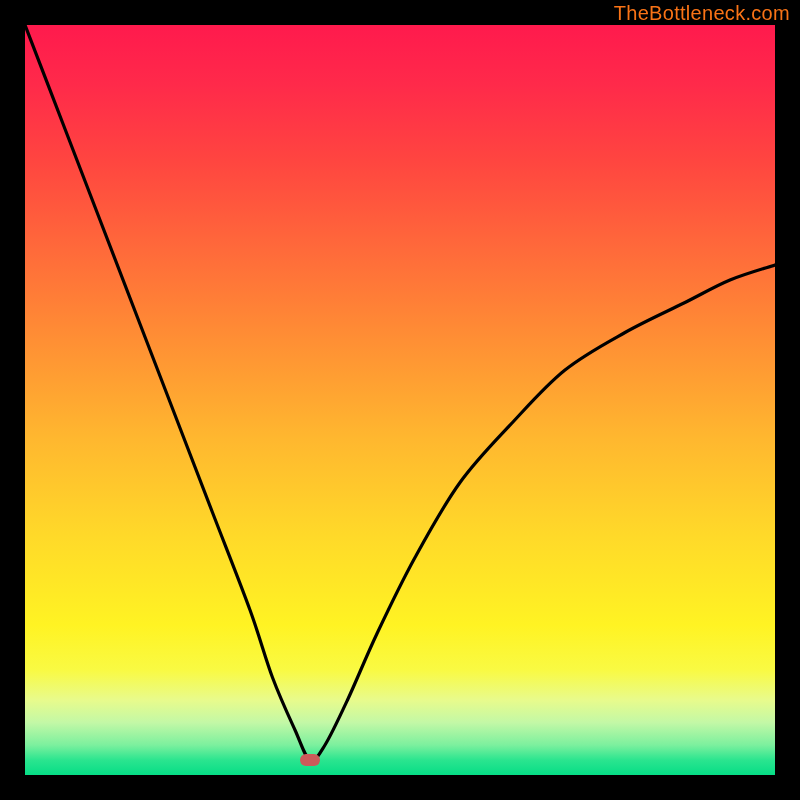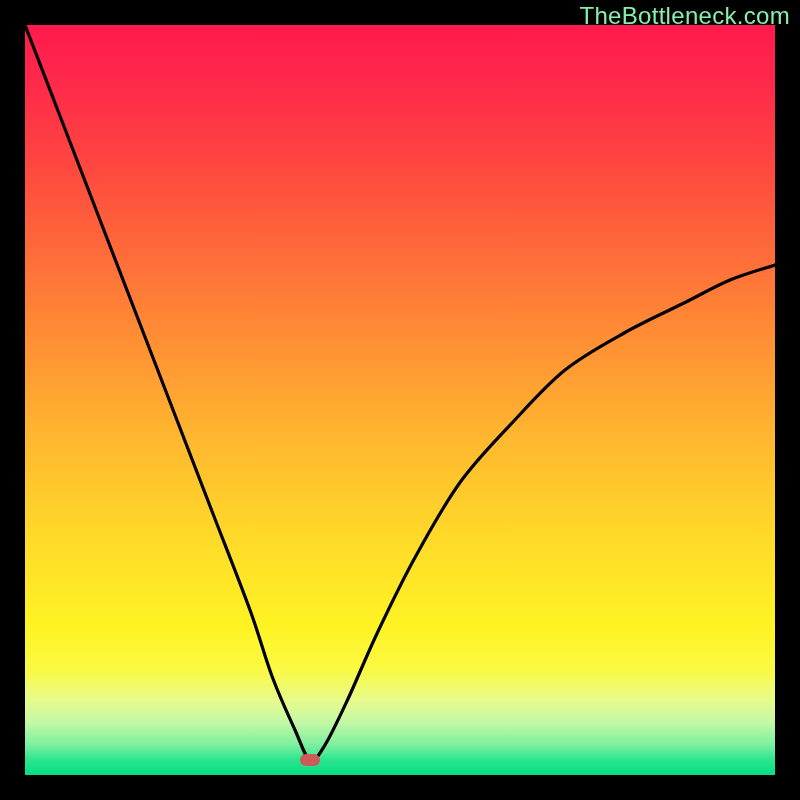--- a/index.html
+++ b/index.html
@@ -14,22 +14,22 @@
   .outer {
     position: relative;
     width: 800px;
     height: 800px;
     background: #000;
   }
   .watermark {
     position: absolute;
     top: 2px;
     right: 10px;
-    color: #86efac;
-    font-size: 24px;
+    color: #f97316;
+    font-size: 20px;
     font-weight: 500;
     letter-spacing: 0.3px;
     z-index: 5;
   }
   .plot-area {
     position: absolute;
     left: 25px;
     top: 25px;
     width: 750px;
     height: 750px;

